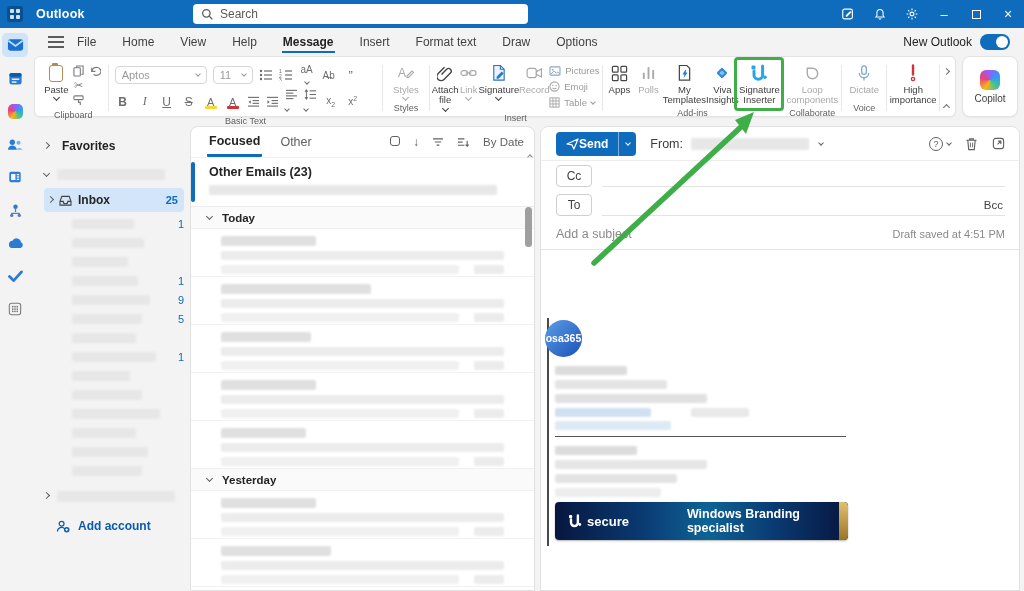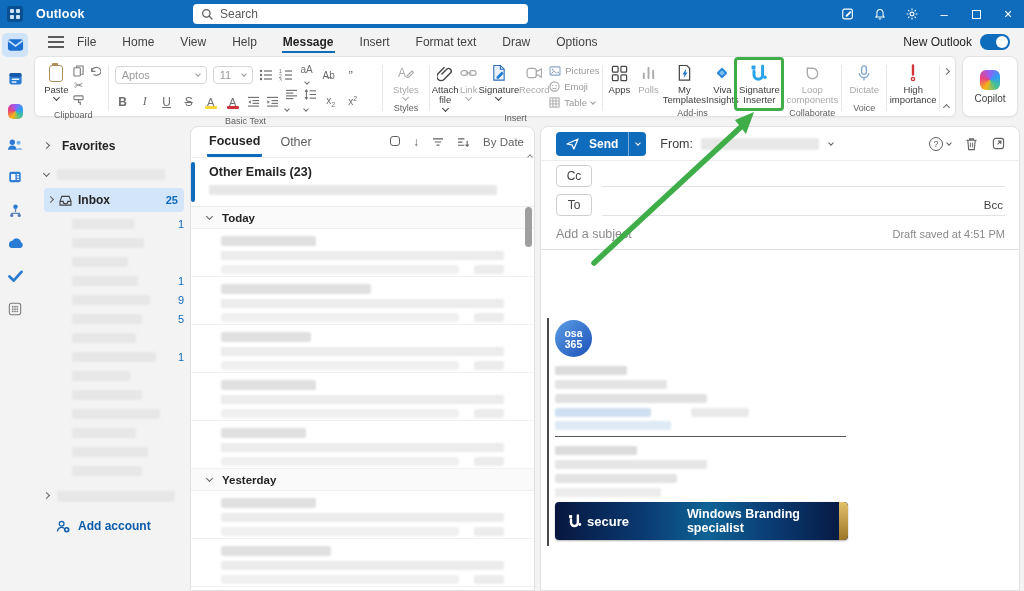--- a/index.html
+++ b/index.html
@@ -96,37 +96,37 @@
   .mitem .l3 { height:9px; width:238px; background:#f0f0f0; }
   .mitem .tm { height:9px; width:30px; background:#ececec; }
   .vsb { position:absolute; right:2px; top:36px; width:7px; bottom:4px; }
   .vsb .th { position:absolute; top:44px; right:0; width:7px; height:40px; background:#9f9f9f; border-radius:4px; }
   .vsb .up { position:absolute; top:-6px; right:0; color:#8a8a8a; }
 
   
   .compose { position:absolute; left:540px; top:126px; width:480px; bottom:0; background:#fff; border:1px solid #e1e1e1; border-radius:8px 8px 0 0; }
   .chead { height:34px; display:flex; align-items:center; padding:0 14px 0 15px; border-bottom:1px solid #ededed; }
   .sendbtn { display:flex; height:24px; border-radius:4px; overflow:hidden; }
-  .send-main { background:#0f6cbd; color:#fff; display:flex; align-items:center; gap:10px; padding:0 10px; font-weight:bold; font-size:12px; }
+  .send-main { background:#0f6cbd; color:#fff; display:flex; align-items:center; gap:0; padding:0 10px; font-weight:bold; font-size:12px; }
   .send-dd { background:#0f6cbd; color:#fff; width:18px; display:flex; align-items:center; justify-content:center; border-left:1px solid rgba(255,255,255,.45); }
   .fromlbl { margin-left:14px; font-size:12.5px; color:#3b3b3b; }
   .ch-icons { margin-left:auto; display:flex; align-items:center; gap:14px; color:#616161; }
   .helpq { width:14px; height:14px; border:1.2px solid #616161; border-radius:50%; font-size:9px; display:flex; align-items:center; justify-content:center; }
   .addr { display:flex; align-items:center; height:29px; padding:0 14px 0 15px; }
   .pillbtn { width:36px; height:22px; border:1px solid #cfcfcf; border-radius:4px; background:#fff; font-size:12px; color:#424242; display:flex; align-items:center; justify-content:center; }
   .addr .line { flex:1; border-bottom:1px solid #e3e3e3; height:22px; margin-left:10px; display:flex; align-items:flex-end; justify-content:flex-end; }
   .bcc { font-size:11.5px; color:#424242; padding:0 2px 4px; }
   .subjrow { display:flex; align-items:center; height:31px; padding:0 14px 0 15px; border-bottom:1px solid #e3e3e3; margin:0 0 0 0; }
   .subj { color:#8a8a8a; font-size:12.5px; }
   .draft { margin-left:auto; color:#8a8a8a; font-size:11px; }
   .cbody { position:relative; height:calc(100% - 125px); }
 
   .sig { position:absolute; left:0; top:0; right:0; bottom:0; }
   .sigline { position:absolute; left:6px; top:68px; width:2px; height:228px; background:#4a4a4a; }
-  .siglogo { position:absolute; left:14px; top:70px; width:37px; height:37px; border-radius:50%; background:linear-gradient(135deg,#5b9ee6,#1c50b8); color:#fff; font-weight:bold; font-size:10.5px; line-height:1; display:flex; flex-direction:column; align-items:center; justify-content:center; }
+  .siglogo { position:absolute; left:4px; top:70px; width:37px; height:37px; border-radius:50%; background:linear-gradient(135deg,#5b9ee6,#1c50b8); color:#fff; font-weight:bold; font-size:10.5px; line-height:1; display:flex; align-items:center; justify-content:center; }
   .sighr { position:absolute; left:14px; top:186px; width:291px; height:0; border-top:1.5px solid #555; }
   .banner { position:absolute; left:14px; top:252px; width:293px; height:38px; border-radius:4px; background:linear-gradient(90deg,#07173f 0%,#0a3a72 30%,#0e6395 52%,#0a3a72 75%,#071c46 96%); display:flex; align-items:center; overflow:hidden; box-shadow:0 1px 2px rgba(0,0,0,.3); }
   .banner .gold { position:absolute; right:0; top:0; bottom:0; width:9px; background:linear-gradient(180deg,#e3c06c,#9a7527); border-radius:0 4px 4px 0; }
   .brand { display:flex; align-items:center; gap:4px; margin-left:12px; color:#fff; font-weight:bold; font-size:13px; }
   .bantitle { color:#fff; font-weight:bold; font-size:12.5px; margin-left:58px; }
 
   .overlay { position:absolute; inset:0; pointer-events:none; z-index:60; }
   svg { display:block; }
 </style>
 </head>

